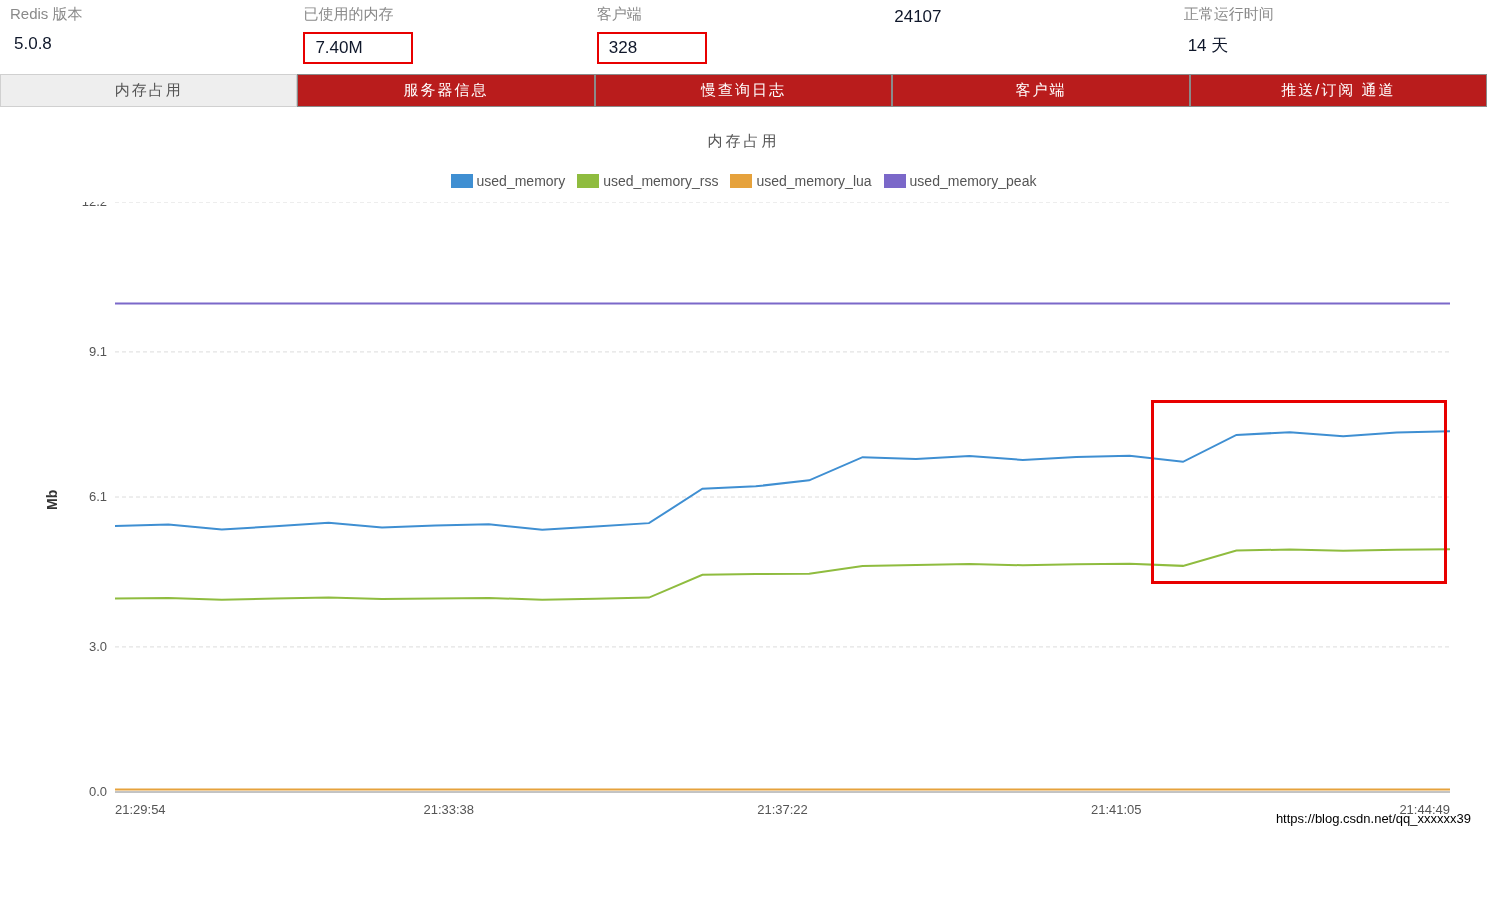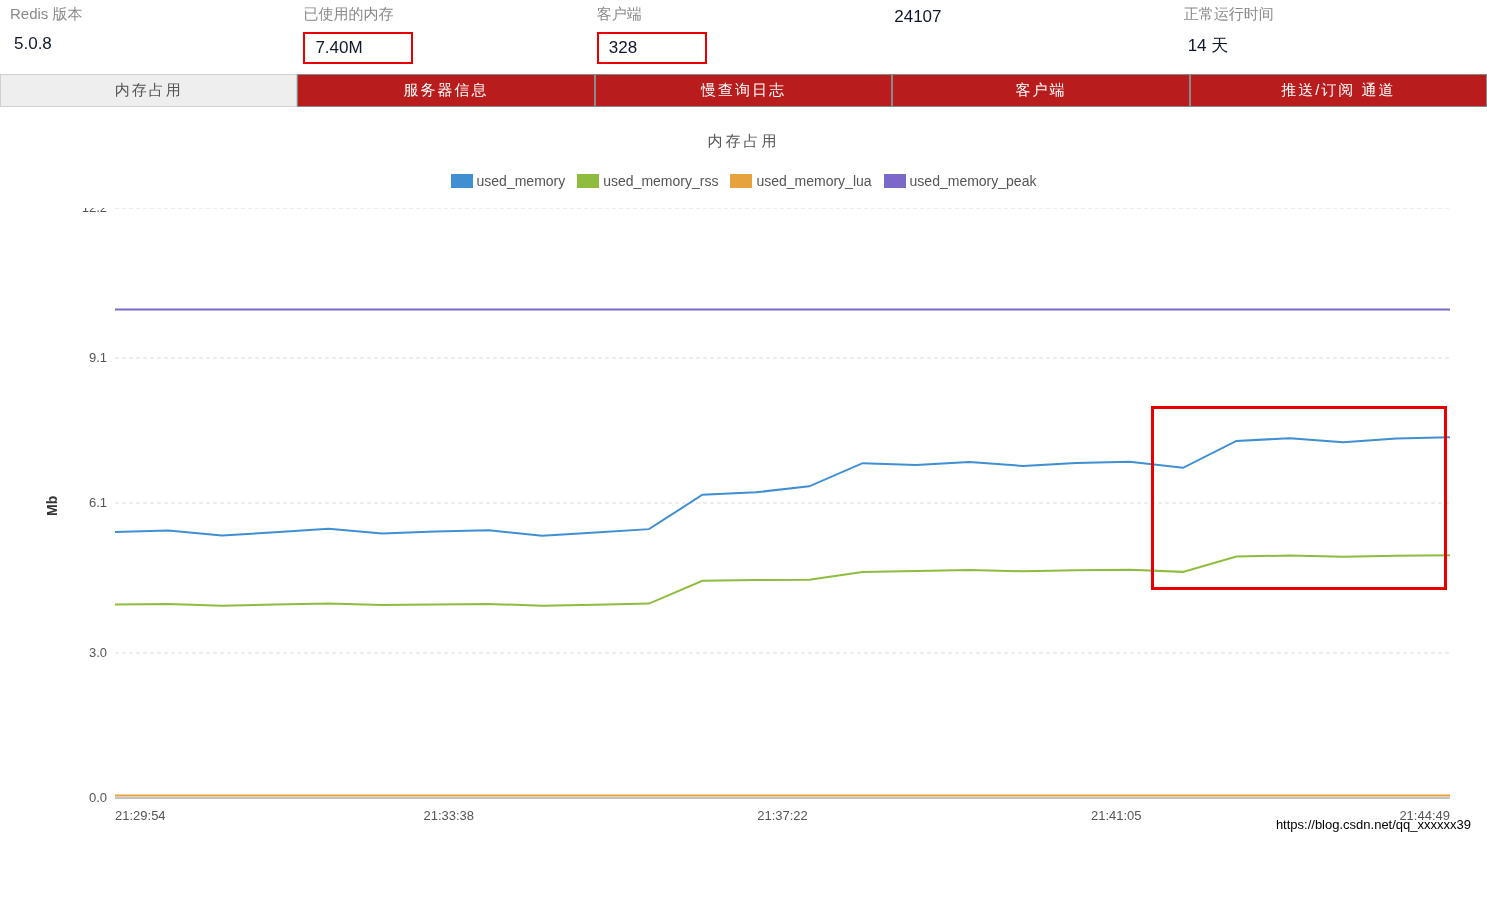--- a/index.html
+++ b/index.html
@@ -60,21 +60,21 @@
 }
 .chart-title {
   text-align: center;
   color: #555;
   font-size: 15px;
   margin-bottom: 22px;
   letter-spacing: 3px;
 }
 .legend {
   text-align: center;
-  margin-bottom: 16px;
+  margin-bottom: 10px;
 }
 .legend-item {
   display: inline-flex;
   align-items: center;
   margin: 0 6px;
   font-size: 14px;
   color: #555;
 }
 .legend-swatch {
   width: 22px;

